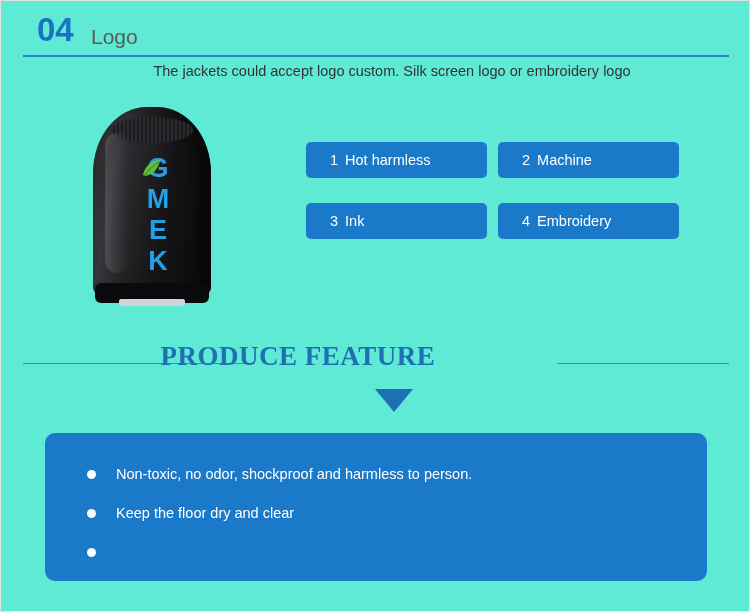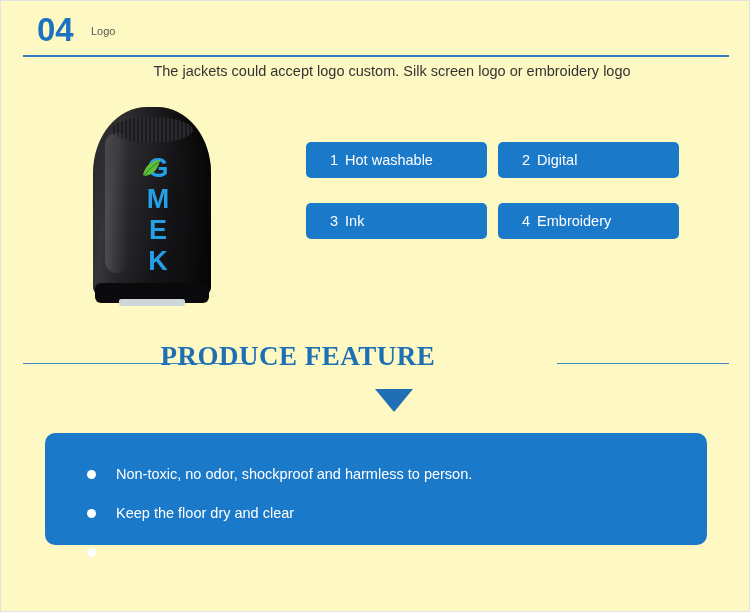--- a/index.html
+++ b/index.html
@@ -12,21 +12,21 @@
     background: #ffffff;
     font-family: "Liberation Sans", sans-serif;
     overflow: hidden;
   }
   .page {
     position: relative;
     width: 750px;
     height: 612px;
     border: 1px solid #e2e2e2;
     box-sizing: border-box;
-    background: #fef9c3;
+    background: #5eead4;
     padding-left: 13px;
   }
 
   
   .section-head {
     position: absolute;
     left: 22px;
     top: 10px;
     width: 706px;
     height: 44px;
@@ -38,21 +38,21 @@
     font-size: 33px;
     font-weight: bold;
     color: #1a72c0;
     letter-spacing: 0px;
     font-family: "Liberation Sans", sans-serif;
   }
   .section-title {
     position: absolute;
     left: 68px;
     top: 14px;
-    font-size: 11px;
+    font-size: 21px;
     color: #5a5a5a;
     font-family: "Liberation Sans", sans-serif;
   }
   .head-rule {
     position: absolute;
     left: 0px;
     top: 44px;
     width: 706px;
     height: 2px;
     background: #2f7fc4;
@@ -234,21 +234,21 @@
     border-right: 19px solid transparent;
     border-top: 23px solid #1e6fb4;
   }
 
   
   .feature-box {
     position: absolute;
     left: 44px;
     top: 432px;
     width: 662px;
-    height: 112px;
+    height: 148px;
     background: #1b79c9;
     border-radius: 10px;
   }
   .feature-list {
     position: absolute;
     left: 42px;
     top: 24px;
     width: 580px;
   }
   .feature-item {
@@ -296,25 +296,25 @@
         <path d="M2 16 C4 6 12 1 19 1 C18 9 12 16 4 17 Z" fill="#5fbf3a"></path>
         <path d="M3 17 C7 11 13 6 18 3" stroke="#2f7f22" stroke-width="1" fill="none"></path>
       </svg>
     </div>
   </div>
 
   <div class="methods">
     <div class="method-row">
       <div class="method-btn">
         <span class="idx">1</span>
-        <span>Hot washable</span>
+        <span>Hot harmless</span>
       </div>
       <div class="method-btn">
         <span class="idx">2</span>
-        <span>Digital</span>
+        <span>Machine</span>
       </div>
     </div>
     <div class="method-row">
       <div class="method-btn">
         <span class="idx">3</span>
         <span>Ink</span>
       </div>
       <div class="method-btn">
         <span class="idx">4</span>
         <span>Embroidery</span>

